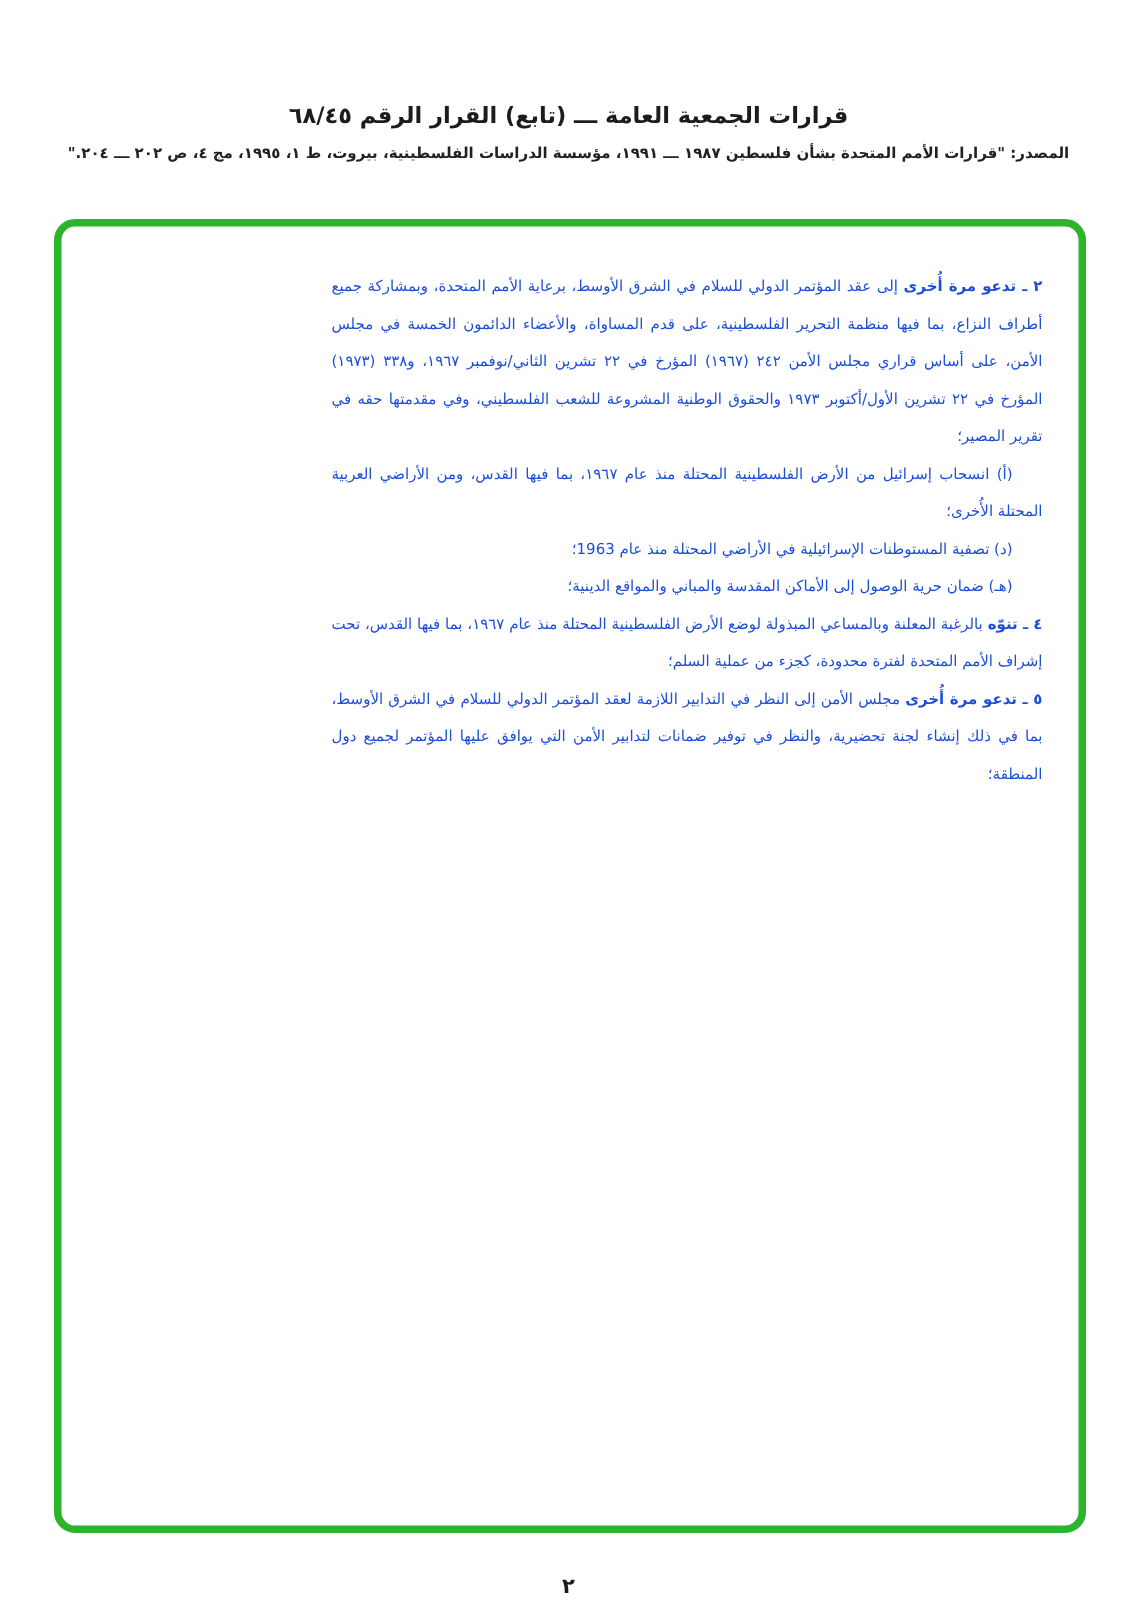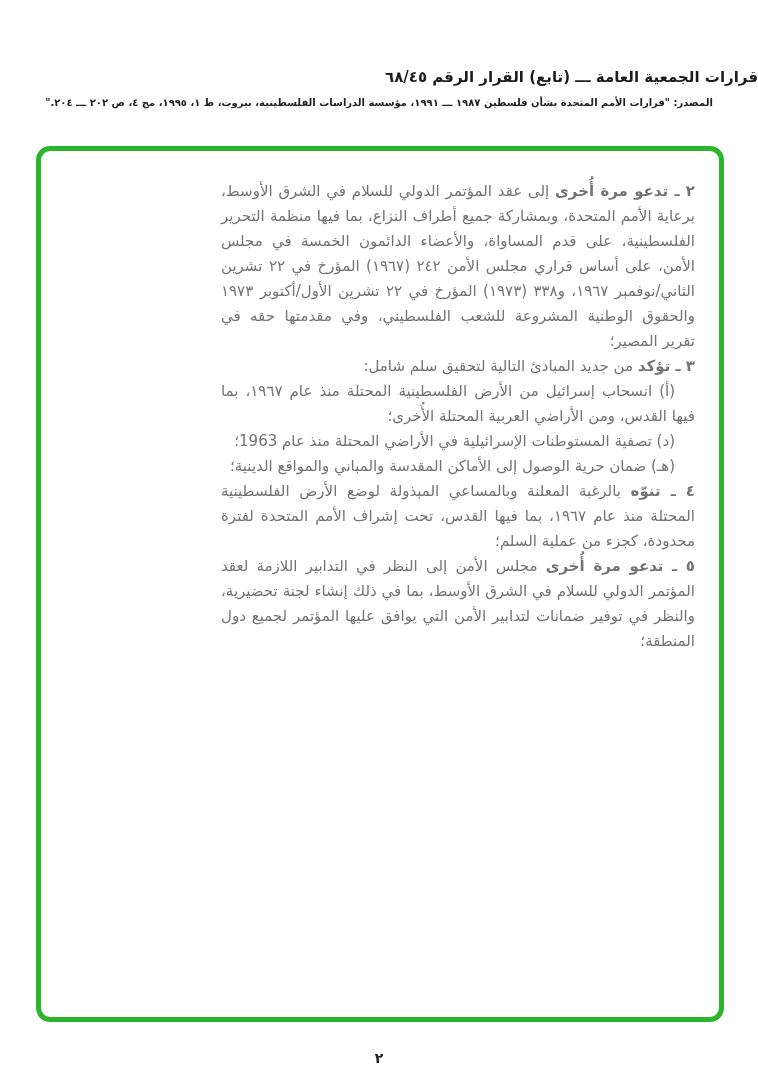--- a/index.html
+++ b/index.html
@@ -15,20 +15,21 @@
     font-family: "DejaVu Sans", sans-serif;
     color: #1c1c1c;
     direction: rtl;
     overflow: hidden;
   }
   .header-title {
     position: absolute;
     top: 68px;
     left: 0;
     width: 100%;
+    text-align: center;
     font-size: 15px;
     font-weight: 700;
     letter-spacing: 0.2px;
   }
   .source-line {
     position: absolute;
     top: 97px;
     left: 0;
     width: 100%;
     text-align: center;
@@ -46,23 +47,23 @@
     border-radius: 14px;
     background: #ffffff;
   }
   .text-column {
     position: absolute;
     top: 28px;
     right: 24px;
     width: 474px;
     direction: rtl;
     text-align: justify;
-    font-size: 15px;
+    font-size: 10px;
     line-height: 25px;
-    color: #737373;
+    color: #1d4ed8;
   }
   .para {
     margin: 0;
     padding: 0;
   }
   .para.lettered {
     text-indent: 20px;
   }
   .para.numbered > .lead {
     font-weight: 700;
@@ -82,21 +83,20 @@
 
 <div class="page">
 
   <div class="header-title">قرارات الجمعية العامة ـــ (تابع) القرار الرقم ٦٨/٤٥</div>
 
   <div class="source-line">المصدر: "قرارات الأمم المتحدة بشأن فلسطين ١٩٨٧ ـــ ١٩٩١، مؤسسة الدراسات الفلسطينية، بيروت، ط ١، ١٩٩٥، مج ٤، ص ٢٠٢ ـــ ٢٠٤."</div>
 
   <div class="content-frame" style="border-color: rgb(44, 180, 44);">
     <div class="text-column">
         <p class="para numbered"><span class="lead">٢ ـ تدعو مرة أُخرى</span><span> إلى عقد المؤتمر الدولي للسلام في الشرق الأوسط، برعاية الأمم المتحدة، وبمشاركة جميع أطراف النزاع، بما فيها منظمة التحرير الفلسطينية، على قدم المساواة، والأعضاء الدائمون الخمسة في مجلس الأمن، على أساس قراري مجلس الأمن ٢٤٢ (١٩٦٧) المؤرخ في ٢٢ تشرين الثاني/نوفمبر ١٩٦٧، و٣٣٨ (١٩٧٣) المؤرخ في ٢٢ تشرين الأول/أكتوبر ١٩٧٣ والحقوق الوطنية المشروعة للشعب الفلسطيني، وفي مقدمتها حقه في تقرير المصير؛</span></p>
-        <p class="para numbered"><span class="lead">٣ ـ تؤكد</span><span> من جديد المبادئ التالية لتحقيق سلم شامل:</span></p>
         <p class="para lettered"><span class="lead">(أ)</span><span> انسحاب إسرائيل من الأرض الفلسطينية المحتلة منذ عام ١٩٦٧، بما فيها القدس، ومن الأراضي العربية المحتلة الأُخرى؛</span></p>
         <p class="para lettered"><span class="lead">(د)</span><span> تصفية المستوطنات الإسرائيلية في الأراضي المحتلة منذ عام 1963؛</span></p>
         <p class="para lettered"><span class="lead">(هـ)</span><span> ضمان حرية الوصول إلى الأماكن المقدسة والمباني والمواقع الدينية؛</span></p>
         <p class="para numbered"><span class="lead">٤ ـ تنوّه</span><span> بالرغبة المعلنة وبالمساعي المبذولة لوضع الأرض الفلسطينية المحتلة منذ عام ١٩٦٧، بما فيها القدس، تحت إشراف الأمم المتحدة لفترة محدودة، كجزء من عملية السلم؛</span></p>
         <p class="para numbered"><span class="lead">٥ ـ تدعو مرة أُخرى</span><span> مجلس الأمن إلى النظر في التدابير اللازمة لعقد المؤتمر الدولي للسلام في الشرق الأوسط، بما في ذلك إنشاء لجنة تحضيرية، والنظر في توفير ضمانات لتدابير الأمن التي يوافق عليها المؤتمر لجميع دول المنطقة؛</span></p>
       </div>
   </div>
 
   <div class="page-number">٢</div>
 

